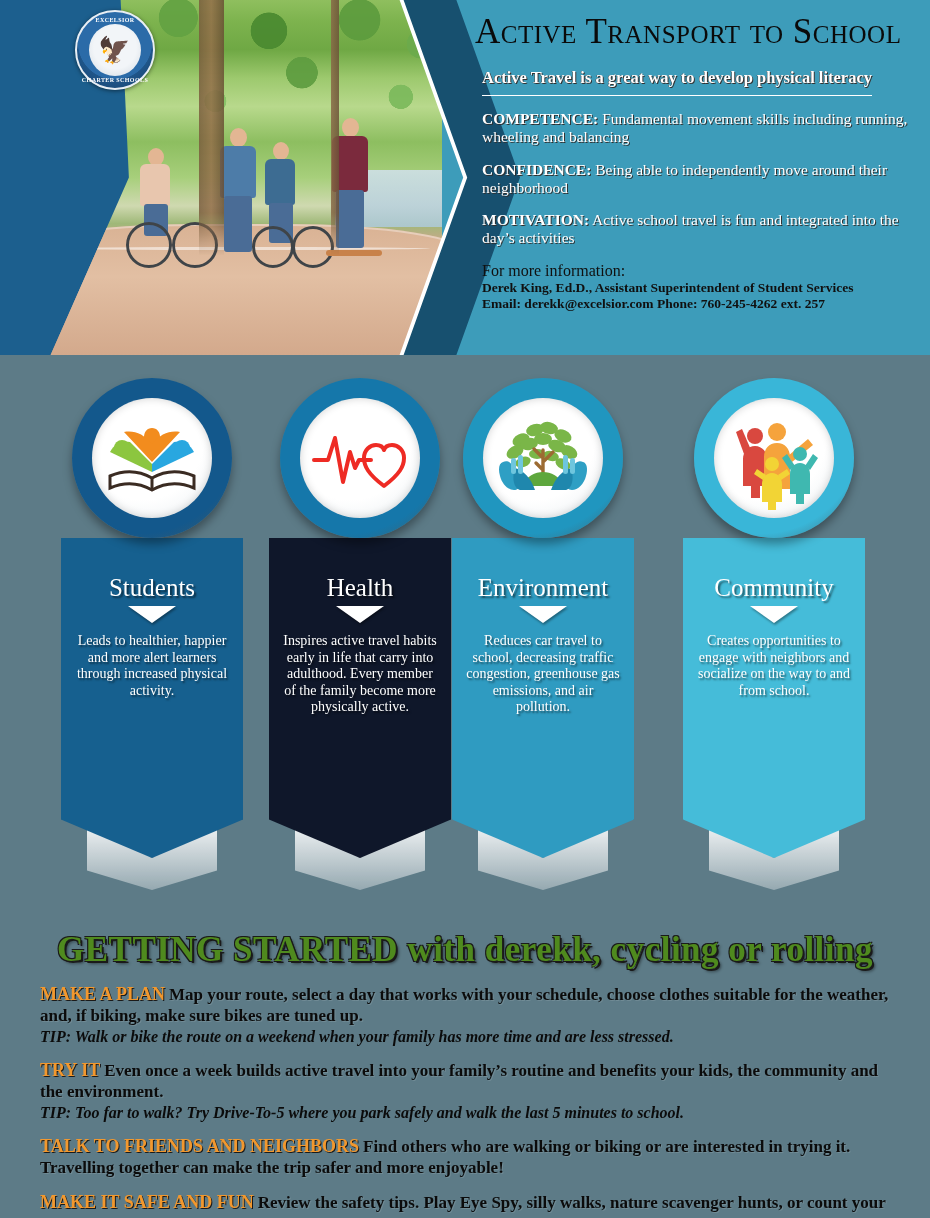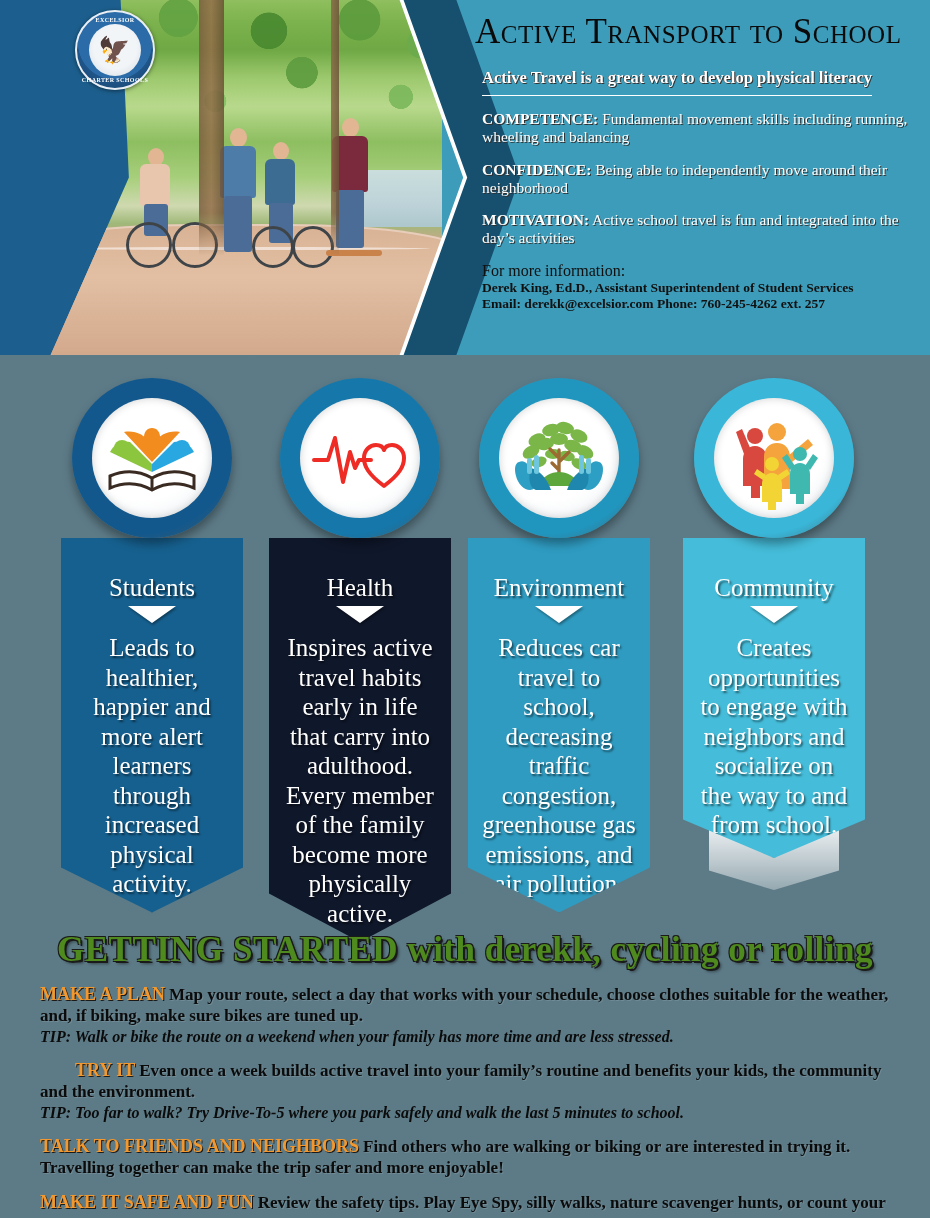--- a/index.html
+++ b/index.html
@@ -165,21 +165,21 @@
   .lr-top { left: 50%; top: 5px; transform: translateX(-50%); }
   .lr-bot { left: 50%; bottom: 5px; transform: translateX(-50%); }
 
   
   .pillars {
     position: absolute; left: 0; top: 355px; width: 930px; height: 565px;
   }
   .pillar { position: absolute; top: 0; width: 210px; height: 565px; }
   .pillar:nth-child(1) { left: 47px; }
   .pillar:nth-child(2) { left: 255px; }
-  .pillar:nth-child(3) { left: 454px; }
+  .pillar:nth-child(3) { left: 438px; }
   .pillar:nth-child(4) { left: 669px; }
 
   .ribbon {
     position: absolute; left: 50%; transform: translateX(-50%);
     top: 183px; width: 182px; min-height: 320px;
     padding: 36px 10px 14px;
     text-align: center;
     clip-path: polygon(0 0, 100% 0, 100% 88%, 50% 100%, 0 88%);
     box-shadow: 2px 3px 7px rgba(0,0,0,.3);
   }
@@ -195,21 +195,21 @@
     text-shadow: 2px 2px 2px rgba(0,0,0,.55);
   }
   .p-arrow {
     width: 0; height: 0; margin: 4px auto 10px;
     border-left: 24px solid transparent;
     border-right: 24px solid transparent;
     border-top: 17px solid #ffffff;
     filter: drop-shadow(1px 2px 1px rgba(0,0,0,.35));
   }
   .p-text {
-    font-size: 25px; line-height: 1.18; color: #ffffff;
+    font-size: 14px; line-height: 1.18; color: #ffffff;
     text-shadow: 1.5px 1.5px 2px rgba(0,0,0,.55);
     padding: 0 4px;
   }
 
   .badge {
     position: absolute; left: 50%; transform: translateX(-50%);
     top: 23px; width: 160px; height: 160px; border-radius: 50%;
     display: flex; align-items: center; justify-content: center;
     box-shadow: 0 6px 10px rgba(0,0,0,.35);
     z-index: 3;
@@ -444,21 +444,21 @@
     <div class="tip-body">
       <span class="tip-label" style="color: rgb(242, 152, 46);">MAKE A PLAN</span><span>Map your route, select a day that works with your schedule, choose clothes suitable for the weather, and, if biking, make sure bikes are tuned up.</span>
     </div>
     <div class="tip-note">
       <span class="tn-k">TIP:</span><span> Walk or bike the route on a weekend when your family has more time and are less stressed.</span>
     </div>
   </div>
 
   <div class="tip-block">
     <div class="tip-body">
-      <span class="tip-label" style="color: rgb(242, 152, 46); margin-left: 35px;">TRY IT</span><span>Even once a week builds active travel into your family’s routine and benefits your kids, the community and the environment.</span>
+      <span class="tip-label" style="color: rgb(242, 152, 46);">TRY IT</span><span>Even once a week builds active travel into your family’s routine and benefits your kids, the community and the environment.</span>
     </div>
     <div class="tip-note">
       <span class="tn-k">TIP:</span><span> Too far to walk? Try Drive-To-5 where you park safely and walk the last 5 minutes to school.</span>
     </div>
   </div>
 
   <div class="tip-block">
     <div class="tip-body">
       <span class="tip-label" style="color: rgb(242, 152, 46);">TALK TO FRIENDS AND NEIGHBORS</span><span>Find others who are walking or biking or are interested in trying it. Travelling together can make the trip safer and more enjoyable!</span>
     </div>

